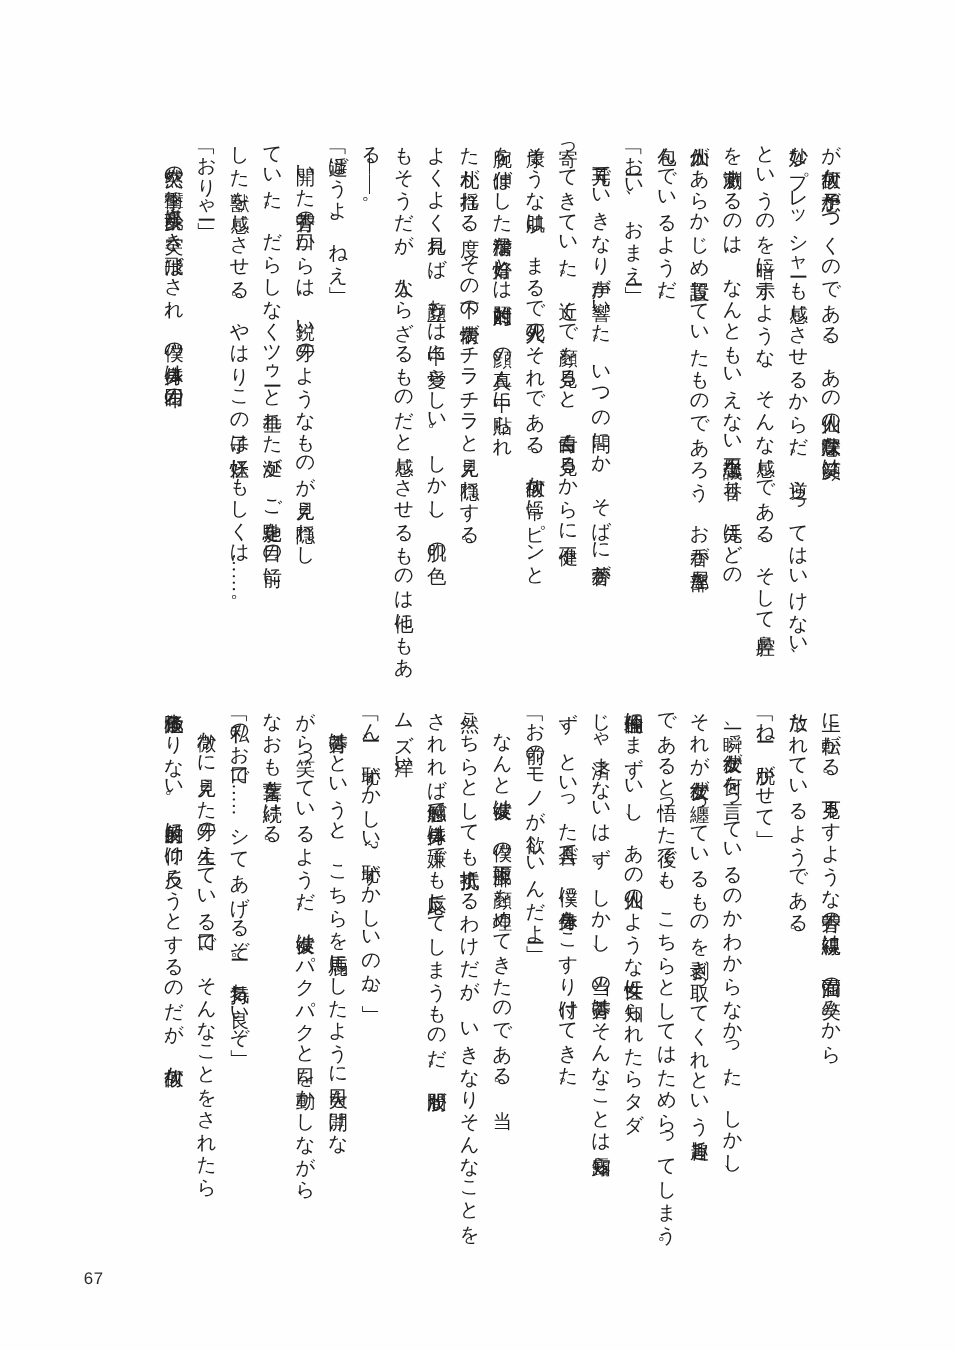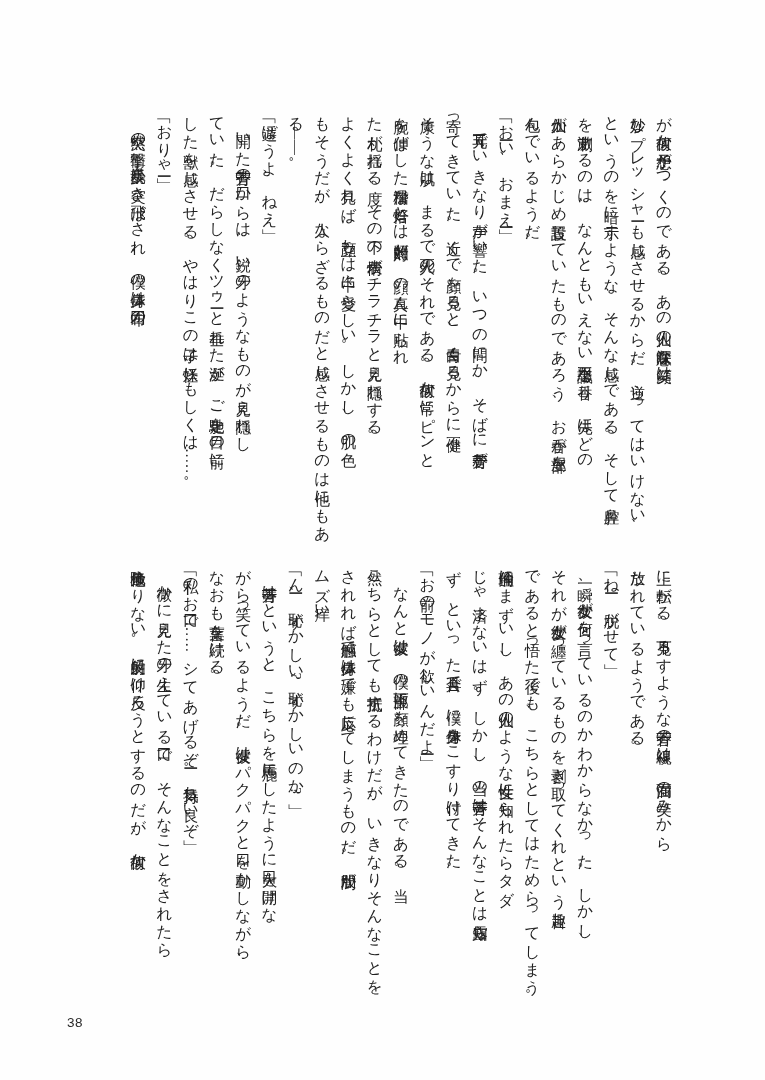--- a/index.html
+++ b/index.html
@@ -91,14 +91,14 @@
       <div class="tline indent-0">されれば感触で身体は嫌でも反応してしまうものだ。股間が</div>
       <div class="tline indent-0">ムズ痒い。</div>
       <div class="tline indent-0_5">「んー、恥ずかしい?恥ずかしいのか?」</div>
       <div class="tline indent-1">芳香はというと、こちらを馬鹿にしたように大口を開けな</div>
       <div class="tline indent-0">がら笑っているようだ。彼女はパクパクと口を動かしながら、</div>
       <div class="tline indent-0">なおも言葉を続ける。</div>
       <div class="tline indent-0_5">「私のお口で……シてあげるぞー。気持ち良いぞ」</div>
       <div class="tline indent-1">微かに見えた牙の生えている口で、そんなことをされたら</div>
       <div class="tline indent-0">危険極まりない。反射的に仰け反ろうとするのだが、何故か</div>
     </div>
-  <div class="pagenum">38</div>
+  <div class="pagenum">67</div>
 </div>
 
 </body></html>

